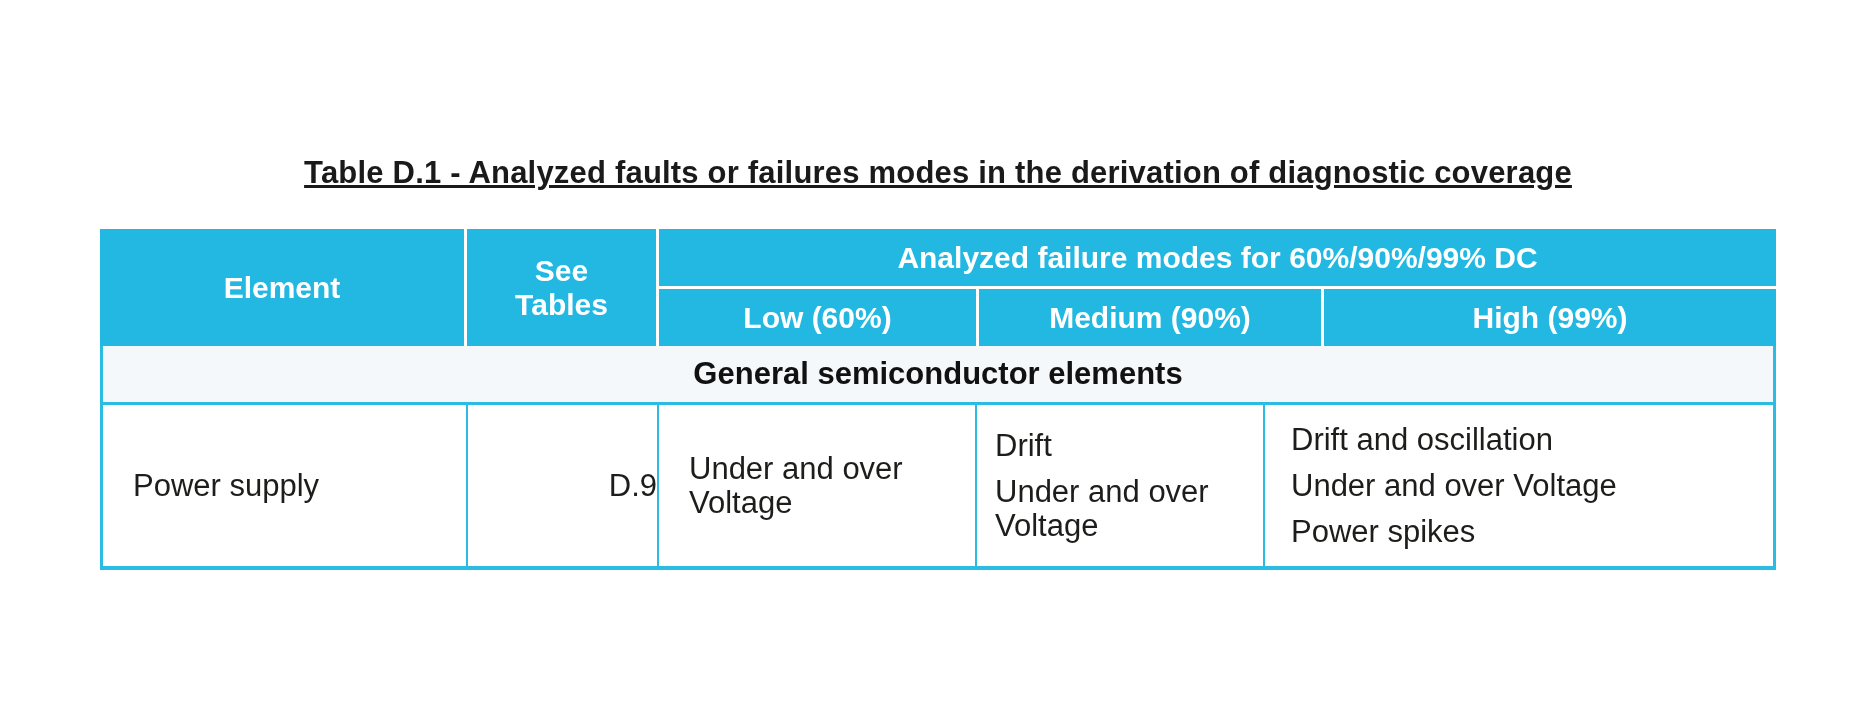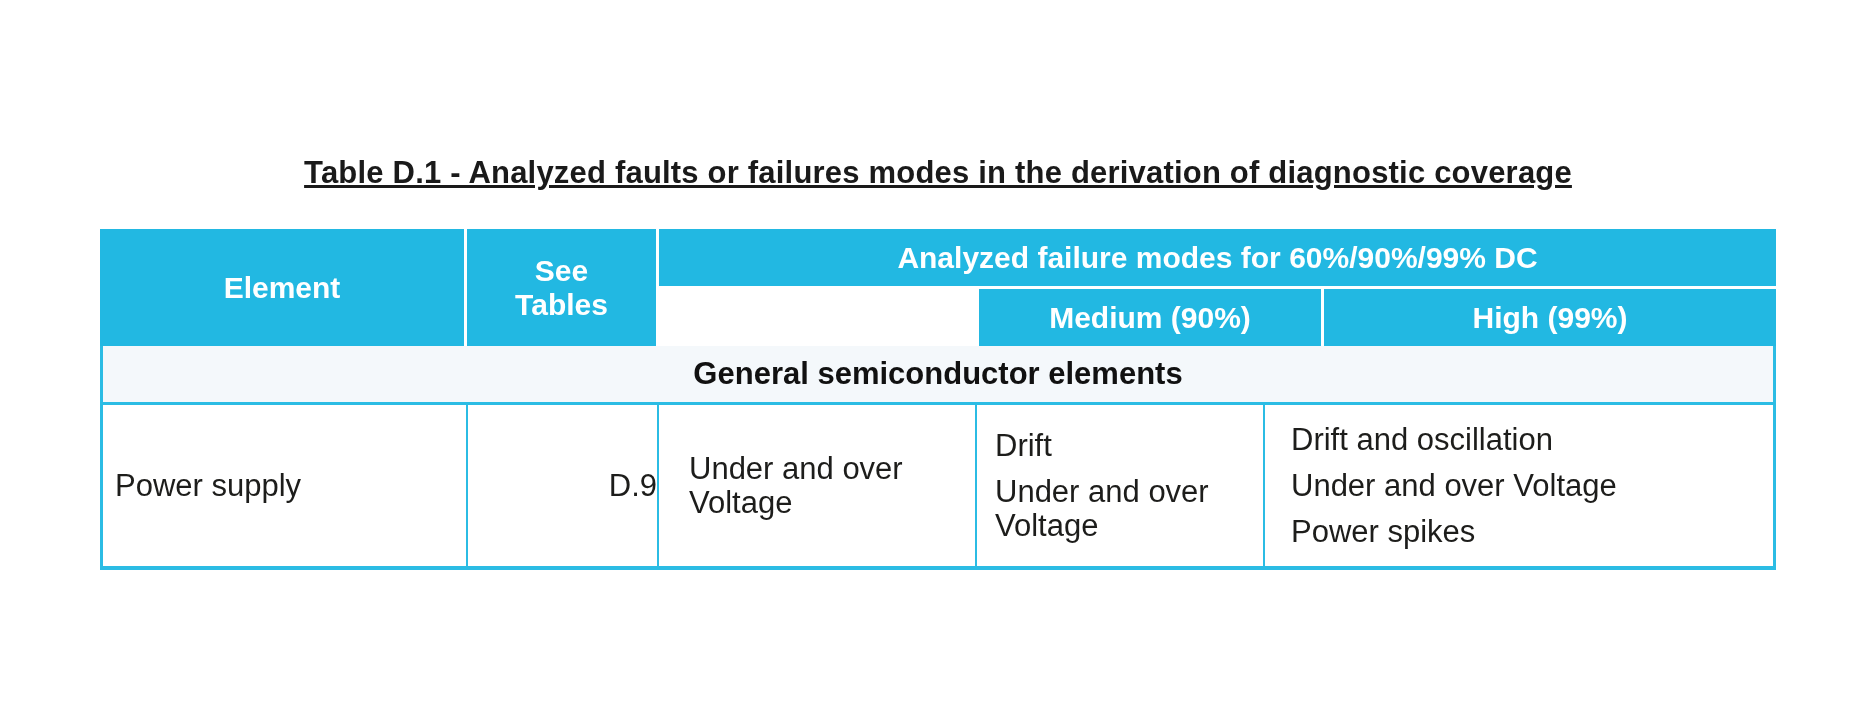--- a/index.html
+++ b/index.html
@@ -52,38 +52,39 @@
     border-bottom:4px solid #2bbce4;
   }
   .cell{
     box-sizing:border-box;
     display:flex;flex-direction:column;justify-content:center;
     font-size:31px;line-height:34px;color:#1d1d1b;
     white-space:pre-line;
   }
   .cell p{margin:0 0 12px 0;}
   .cell p:last-child{margin-bottom:0;}
-  .c-element{width:365px;border-right:2px solid #2bbce4;padding-left:12px;}
+  .c-element{width:365px;border-right:2px solid #2bbce4;padding-left:30px;}
   .c-see{width:191px;border-right:2px solid #2bbce4;align-items:flex-end;text-align:center;}
   .c-low{width:318px;border-right:2px solid #2bbce4;padding-left:30px;}
   .c-medium{width:288px;border-right:2px solid #2bbce4;padding-left:18px;}
   .c-high{flex:1;padding-left:26px;}
 </style>
 </head>
 <body>
 
 <div class="title">Table D.1 - Analyzed faults or failures modes in the derivation of diagnostic coverage</div>
 
 <div class="table">
 
   <div class="thead">
     <div class="hcell h-element">Element</div>
     <div class="hcell h-see">See
 Tables</div>
     <div class="hcell h-group">Analyzed failure modes for 60%/90%/99% DC</div>
+    <div class="hcell h-low">Low (60%)</div>
     <div class="hcell h-medium">Medium (90%)</div>
     <div class="hcell h-high">High (99%)</div>
   </div>
 
   <div class="section-row">General semiconductor elements</div>
 
   <div class="data-row">
     <div class="cell c-element">
       <p>Power supply</p>
     </div>

